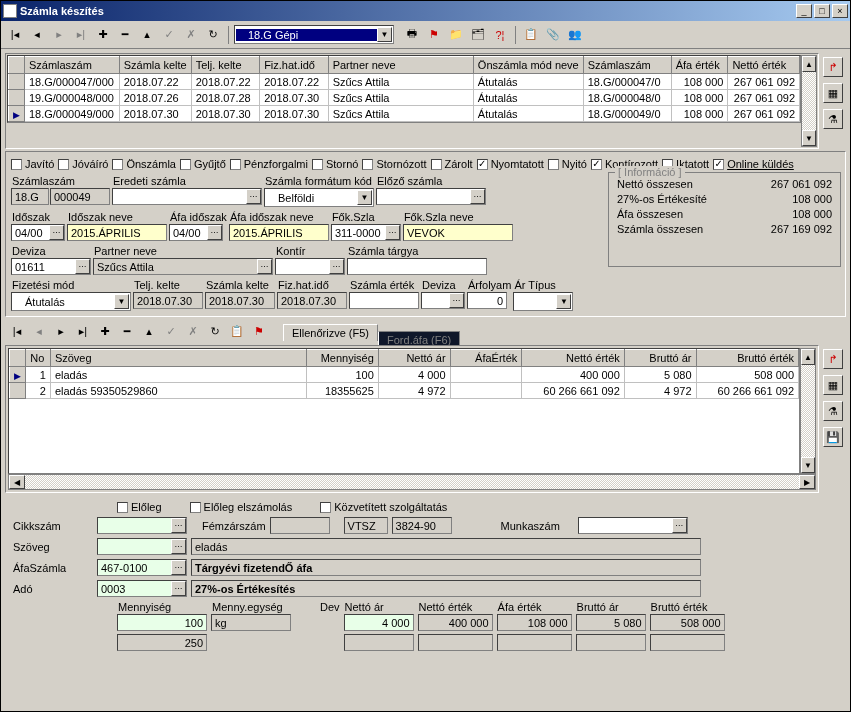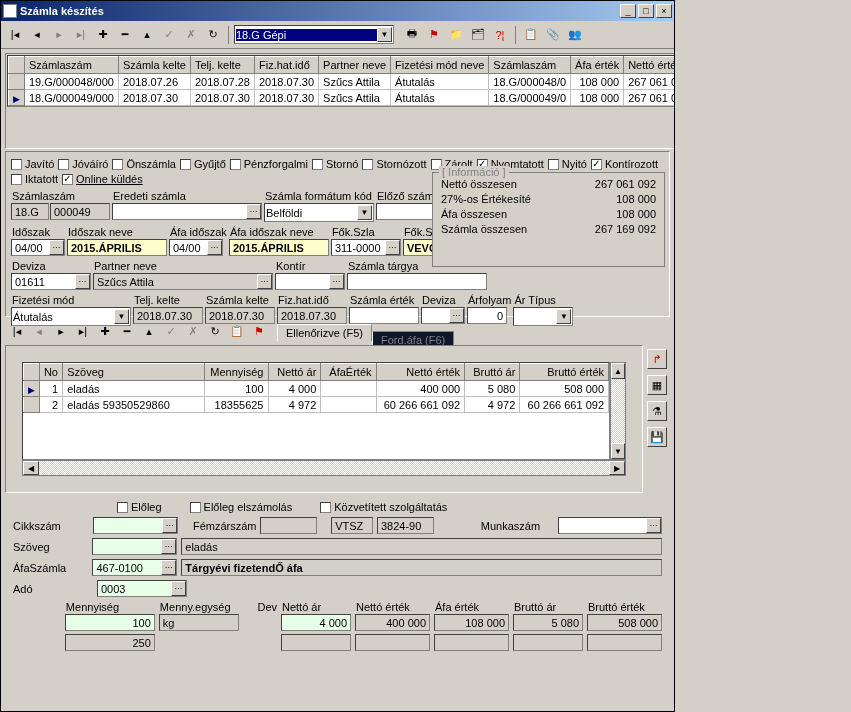--- a/index.html
+++ b/index.html
@@ -1,28 +1,28 @@
 <!DOCTYPE html>
 <html><head>
 <meta charset="utf-8">
 <style>
 *{box-sizing:border-box;margin:0;padding:0;font-family:"MS Sans Serif",Tahoma,Arial,sans-serif;font-size:11px;color:#000}
 body{background:#d4d0c8;overflow:hidden}
-.window{width:675px;height:712px;background:#d4d0c8;border:1px solid #000;display:flex;flex-direction:column}
+.window{width:851px;height:712px;background:#d4d0c8;border:1px solid #000;display:flex;flex-direction:column}
 .titlebar{height:20px;background:linear-gradient(90deg,#0a246a 0%,#a6caf0 100%);display:flex;align-items:center;padding:0 2px;color:#fff}
 .titlebar .ticon{width:14px;height:14px;background:#fff;border:1px solid #808080;margin-right:3px}
 .titlebar .ttext{color:#fff;font-weight:bold;flex:1}
 .titlebar .tbuttons{display:flex;gap:2px}
 .winbtn{width:16px;height:14px;background:#d4d0c8;border:1px solid #fff;border-right-color:#404040;border-bottom-color:#404040;font-size:9px;display:flex;align-items:center;justify-content:center;font-family:Arial}
 .toolbar{height:28px;border-bottom:1px solid #808080;display:flex;align-items:center;padding:2px 4px;gap:2px}
 .tbtn{width:20px;height:20px;display:flex;align-items:center;justify-content:center;font-size:11px;color:#000}
 .tbtn.dis{color:#808080}
 .tsep{width:1px;height:18px;background:#808080;margin:0 3px}
 .combo{height:19px;background:#fff;border:1px solid #808080;border-top-color:#404040;border-left-color:#404040;display:flex;align-items:center;padding:0 1px}
-.combo .cval{flex:1;padding:0 0}
+.combo .cval{flex:1;padding:0 12px}
 .combo .carr{width:15px;height:15px;background:#d4d0c8;border:1px solid #fff;border-right-color:#404040;border-bottom-color:#404040;display:flex;align-items:center;justify-content:center;font-size:8px}
 .combo.dk .cval{background:#000080;color:#fff}
 .content{flex:1;padding:4px;overflow:hidden;display:flex;flex-direction:column;gap:2px}
 .panel{border:1px solid #fff;border-top-color:#808080;border-left-color:#808080;background:#d4d0c8;padding:3px;position:relative}
 .grid{background:#fff;border:1px solid #808080;border-top-color:#404040;border-left-color:#404040}
 .grid table{border-collapse:collapse;width:100%}
 .grid th{background:#d4d0c8;border:1px solid #808080;border-top-color:#fff;border-left-color:#fff;padding:2px 4px;text-align:left;font-weight:normal;height:16px;white-space:nowrap;overflow:hidden}
 .grid td{border-right:1px solid #c0c0c0;border-bottom:1px solid #c0c0c0;padding:1px 4px;height:16px;white-space:nowrap;overflow:hidden}
 .grid .sel{width:12px;background:#d4d0c8;border:1px solid #808080;border-top-color:#fff;border-left-color:#fff}
 .grid .mark{color:#000080;font-size:9px}
@@ -35,26 +35,26 @@
 .chk .lbl{font-size:11px}
 .chk.ul .lbl{text-decoration:underline}
 .fields{display:flex;flex-wrap:wrap;gap:2px 2px;padding:2px}
 .fcol{display:flex;flex-direction:column;gap:1px}
 .flbl{font-size:11px;color:#000;padding-left:1px}
 .finp{height:17px;border:1px solid #808080;border-top-color:#404040;border-left-color:#404040;background:#fff;display:flex;align-items:center}
 .finp.ro{background:#d4d0c8}
 .finp .v{flex:1;padding:0 3px;white-space:nowrap;overflow:hidden}
 .finp .b{width:15px;height:15px;background:#d4d0c8;border:1px solid #fff;border-right-color:#404040;border-bottom-color:#404040;display:flex;align-items:center;justify-content:center;font-size:8px}
 .finp.ylw{background:#ffffcc}
-.finp.ylw .v{font-weight:bold}
+.finp.ylw .v{font-weight:normal}
 .infobox{position:absolute;right:4px;top:20px;width:233px;height:95px;border:1px solid #808080;padding:4px 8px;background:#d4d0c8}
 .infobox .legend{position:absolute;top:-7px;left:6px;background:#d4d0c8;padding:0 3px;color:#808080}
 .infobox .row{display:flex;justify-content:space-between;color:#808080;line-height:15px}
 .tab-toolbar{height:24px;display:flex;align-items:center;gap:2px;padding:2px}
-.tabs{display:flex;margin-left:6px}
+.tabs{display:flex;margin-left:12px}
 .tab{border:1px solid #808080;border-top-color:#fff;border-left-color:#fff;border-bottom:none;padding:2px 8px;background:#d4d0c8;position:relative;top:1px}
 .tab.inactive{background:#0f172a;color:#808080;top:8px;border-top-color:#808080}
 .side{width:25px;display:flex;flex-direction:column;gap:6px;padding:4px 2px}
 .sidebtn{width:20px;height:20px;border:1px solid #fff;border-right-color:#404040;border-bottom-color:#404040;display:flex;align-items:center;justify-content:center;font-size:11px}
 .row-flex{display:flex;gap:2px}
 .bottom{padding:6px 8px;display:flex;flex-direction:column;gap:4px}
 .brow{display:flex;align-items:center;gap:4px}
 .blbl{width:80px}
 .num{text-align:right}
 .scrollh{height:16px;background:#d4d0c8;border:1px solid #808080;display:flex}
@@ -114,24 +114,36 @@
             <div class="grid">
               <table id="g1">
                   <tbody>
                     <tr>
                       <th class="sel"></th>
                       <th style="width:95px">Számlaszám</th>
                       <th style="width:70px">Számla kelte</th>
                       <th style="width:70px">Telj. kelte</th>
                       <th style="width:70px">Fiz.hat.idő</th>
                       <th style="width:170px">Partner neve</th>
-                      <th style="width:100px">Fizetési mód neve</th>
+                      <th style="width:100px">Önszámla mód neve</th>
                       <th style="width:90px">Számlaszám</th>
                       <th style="width:58px">Áfa érték</th>
                       <th style="width:72px">Nettó érték</th>
+                    </tr>
+                    <tr>
+                      <td class="sel"></td>
+                      <td>18.G/000047/000</td>
+                      <td>2018.07.22</td>
+                      <td>2018.07.22</td>
+                      <td>2018.07.22</td>
+                      <td>Szűcs Attila</td>
+                      <td>Átutalás</td>
+                      <td>18.G/000047/0</td>
+                      <td class="num">108 000</td>
+                      <td class="num">267 061 092</td>
                     </tr>
                     <tr>
                       <td class="sel"></td>
                       <td>19.G/000048/000</td>
                       <td>2018.07.26</td>
                       <td>2018.07.28</td>
                       <td>2018.07.30</td>
                       <td>Szűcs Attila</td>
                       <td>Átutalás</td>
                       <td>18.G/000048/0</td>
@@ -419,21 +431,21 @@
       <div class="tbtn dis">✗</div>
       <div class="tbtn">↻</div>
       <div class="tbtn">📋</div>
       <div class="tbtn" style="color:#c00">⚑</div>
       <div class="tabs">
         <div class="tab">Ellenőrizve (F5)</div>
         <div class="tab inactive">Ford.áfa (F6)</div>
       </div>
     </div>
     <div class="row-flex" style="height:148px">
-      <div class="panel" style="flex:1;padding:16px">
+      <div class="panel" style="flex:1;padding:2px">
         <div class="gridwrap" style="height:calc(100% - 16px)">
           <div class="gridinner">
             <div class="grid" style="height:100%">
               <table id="g2">
                   <tbody>
                     <tr>
                       <th class="sel"></th>
                       <th style="width:24px">No</th>
                       <th style="width:250px">Szöveg</th>
                       <th style="width:70px;text-align:right">Mennyiség</th>
@@ -552,20 +564,23 @@
         <div class="finp ro" style="width:510px">
             <div class="v" style="font-weight:bold">Tárgyévi fizetendŐ áfa</div>
           </div>
       </div>
       <div class="brow">
         <div class="blbl">Adó</div>
         <div class="finp" style="width:90px;background:#e8ffe8">
             <div class="v">0003</div>
             <div class="b">⋯</div>
           </div>
+        <div class="finp ro" style="width:510px">
+            <div class="v" style="font-weight:bold">27%-os Értékesítés</div>
+          </div>
       </div>
       <div class="brow" style="align-items:flex-start">
         <div style="width:100px"></div>
         <div class="fcol">
             <div class="flbl">Mennyiség</div>
           <div class="finp" style="width:90px;background:#e8ffe8">
               <div class="v num">100</div>
             </div>
           <div class="finp ro" style="width:90px;margin-top:2px">
               <div class="v num">250</div>

